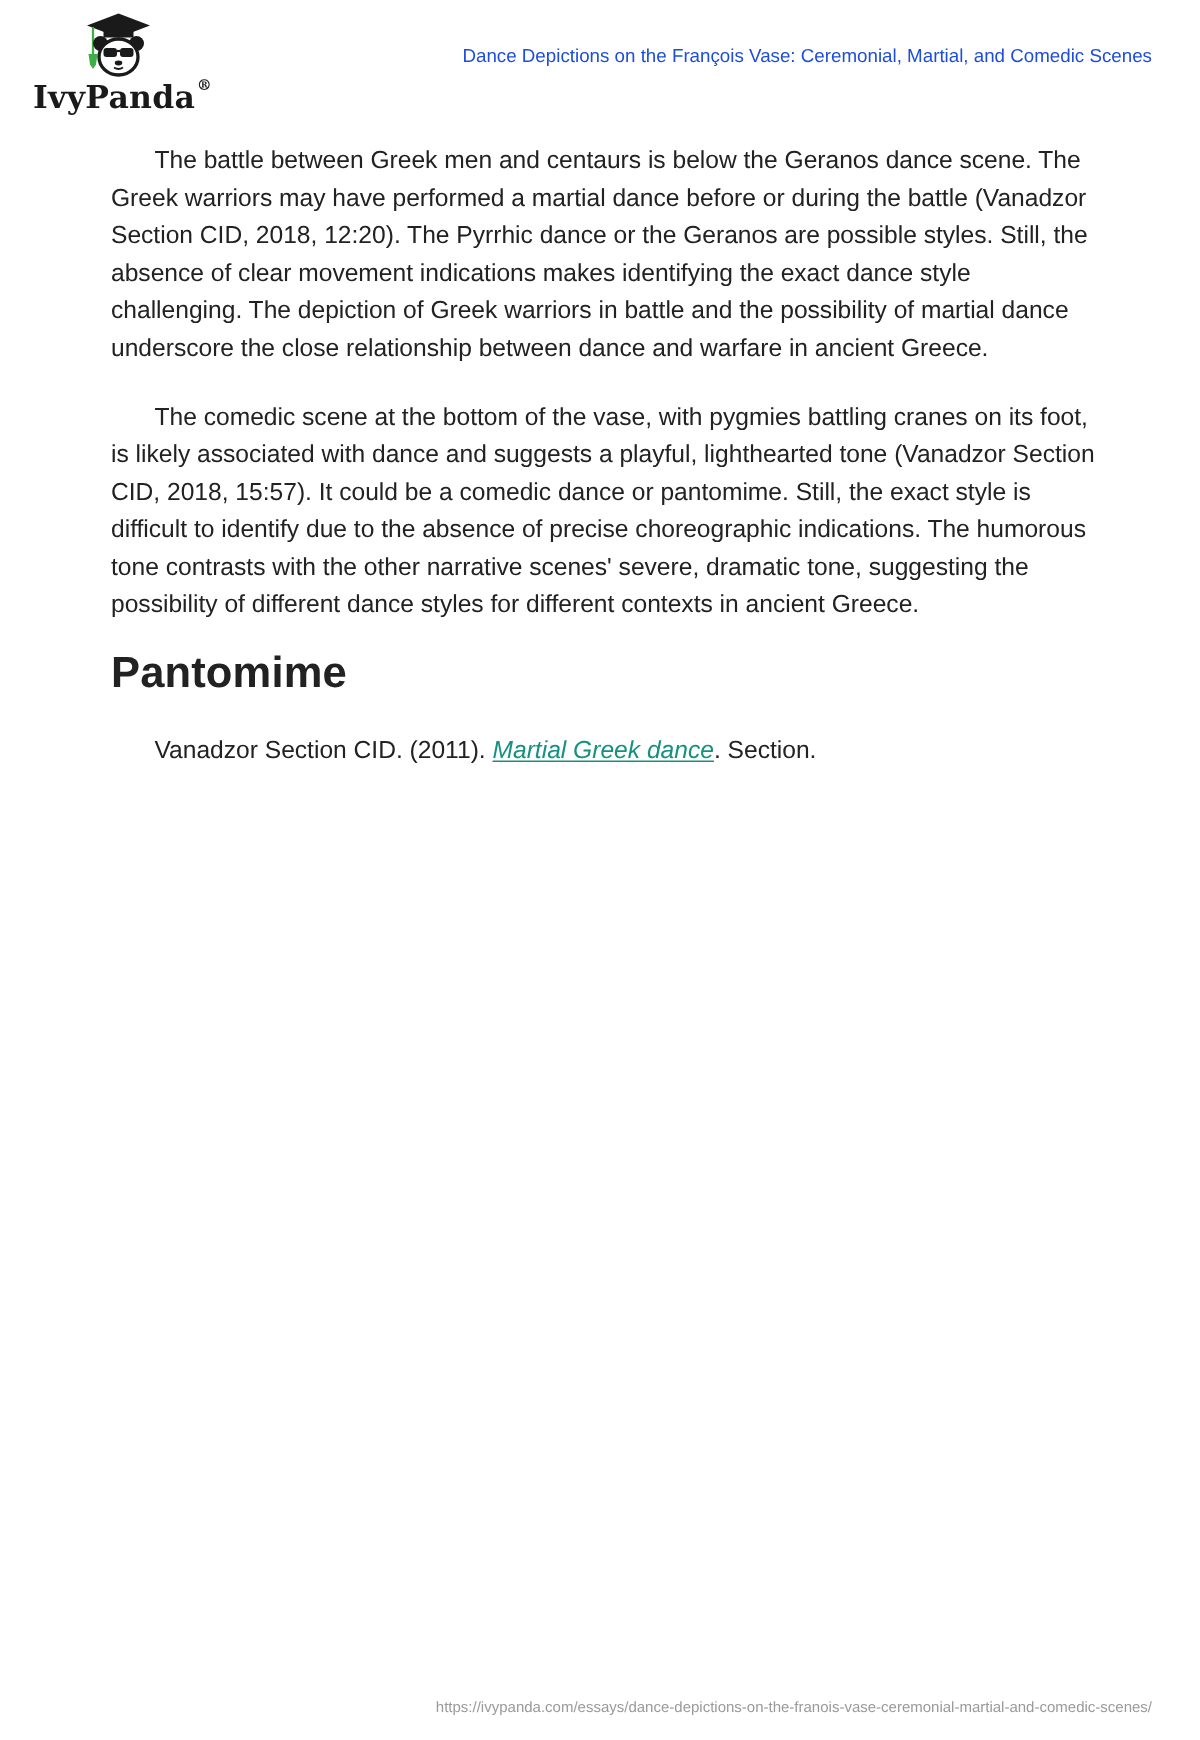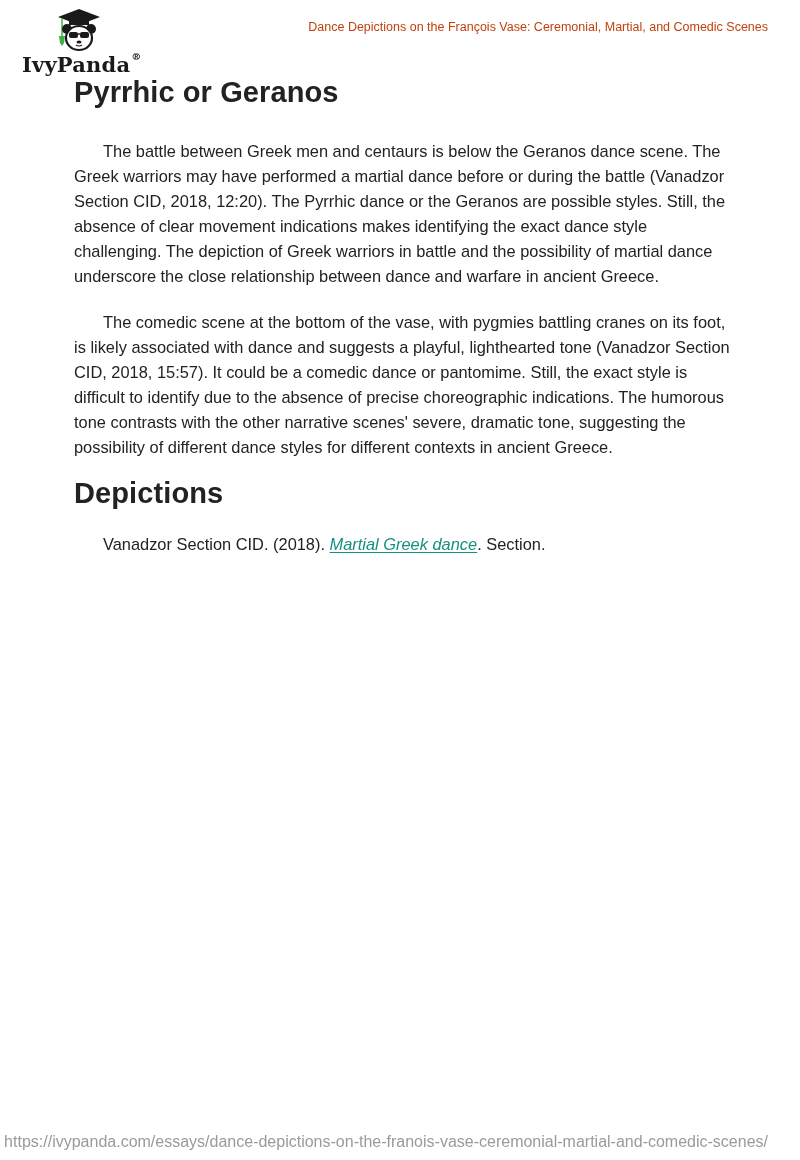--- a/index.html
+++ b/index.html
@@ -46,23 +46,23 @@
     .logo-reg {
       font-size: 10px;
       vertical-align: super;
       position: relative;
       top: -4px;
       margin-left: 1px;
     }
     .doc-title {
       position: absolute;
       right: 32px;
-      top: 20px;
+      top: 30px;
       font-size: 12.5px;
-      color: #c2410c;
+      color: #1d4ed8;
       white-space: nowrap;
     }
     .content {
       position: absolute;
       left: 74px;
       top: 70px;
       width: 660px;
     }
     h2 {
       font-size: 29px;
@@ -88,21 +88,21 @@
     .ref-link {
       color: #17917f;
       font-style: italic;
       text-decoration: underline;
       text-underline-offset: 2px;
     }
     .footer-url {
       position: absolute;
       right: 32px;
       top: 1133px;
-      font-size: 16px;
+      font-size: 10px;
       color: #9a9a9a;
       white-space: nowrap;
     }
   </style>
 </head>
 <body>
 
 <div class="header">
   <div class="logo">
     <span>
@@ -127,27 +127,26 @@
         <path d="M22,37 Q25,39 28,37" stroke="#1a1a1a" stroke-width="1.2" fill="none"></path>
       </svg>
     </span>
     <span class="logo-text"><span>IvyPanda</span><span class="logo-reg">®</span></span>
   </div>
   <div class="doc-title">Dance Depictions on the François Vase: Ceremonial, Martial, and Comedic Scenes</div>
 </div>
 
 <div class="content">
   <section class="section-1">
-    <h2>Pyrrhic or Geranos</h2>
     <p>The battle between Greek men and centaurs is below the Geranos dance scene. The Greek warriors may have performed a martial dance before or during the battle (Vanadzor Section CID, 2018, 12:20). The Pyrrhic dance or the Geranos are possible styles. Still, the absence of clear movement indications makes identifying the exact dance style challenging. The depiction of Greek warriors in battle and the possibility of martial dance underscore the close relationship between dance and warfare in ancient Greece.</p>
   </section>
 
   <section class="section-2">
     <p>The comedic scene at the bottom of the vase, with pygmies battling cranes on its foot, is likely associated with dance and suggests a playful, lighthearted tone (Vanadzor Section CID, 2018, 15:57). It could be a comedic dance or pantomime. Still, the exact style is difficult to identify due to the absence of precise choreographic indications. The humorous tone contrasts with the other narrative scenes' severe, dramatic tone, suggesting the possibility of different dance styles for different contexts in ancient Greece.</p>
   </section>
 
   <section class="section-3">
-    <h2>Depictions</h2>
-    <p><span>Vanadzor Section CID. (2018). </span><a class="ref-link">Martial Greek dance</a><span>. Section.</span></p>
+    <h2>Pantomime</h2>
+    <p><span>Vanadzor Section CID. (2011). </span><a class="ref-link">Martial Greek dance</a><span>. Section.</span></p>
   </section>
 </div>
 
 <div class="footer-url">https://ivypanda.com/essays/dance-depictions-on-the-franois-vase-ceremonial-martial-and-comedic-scenes/</div>
 
 </body></html>

